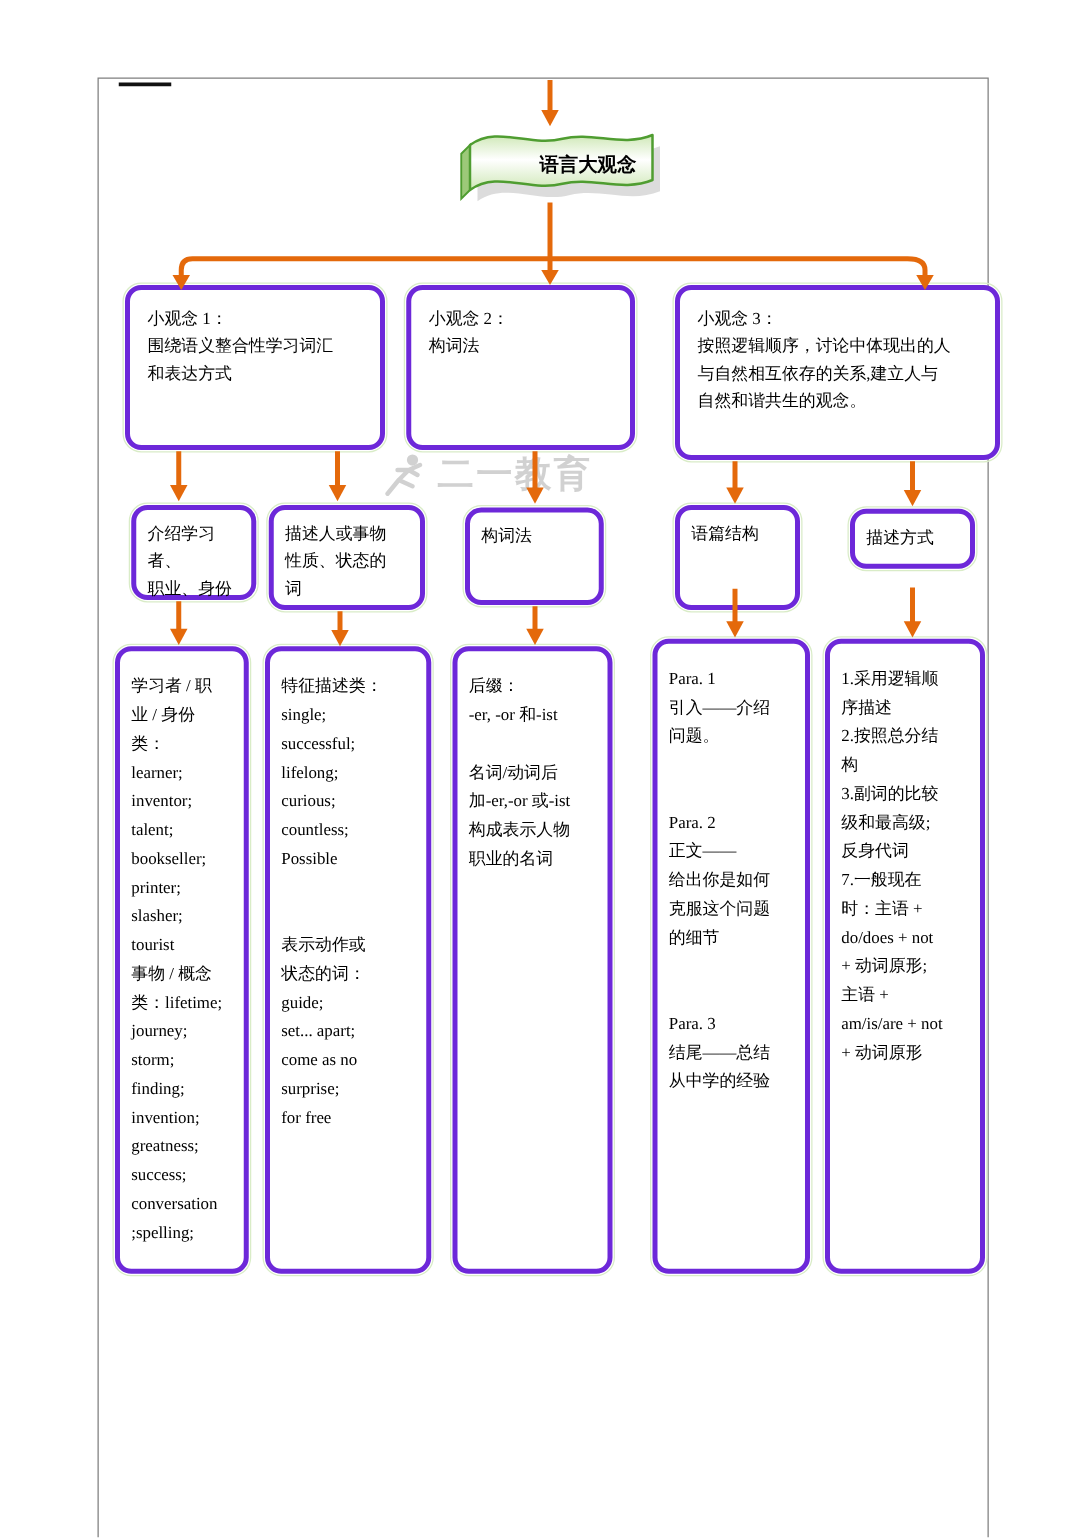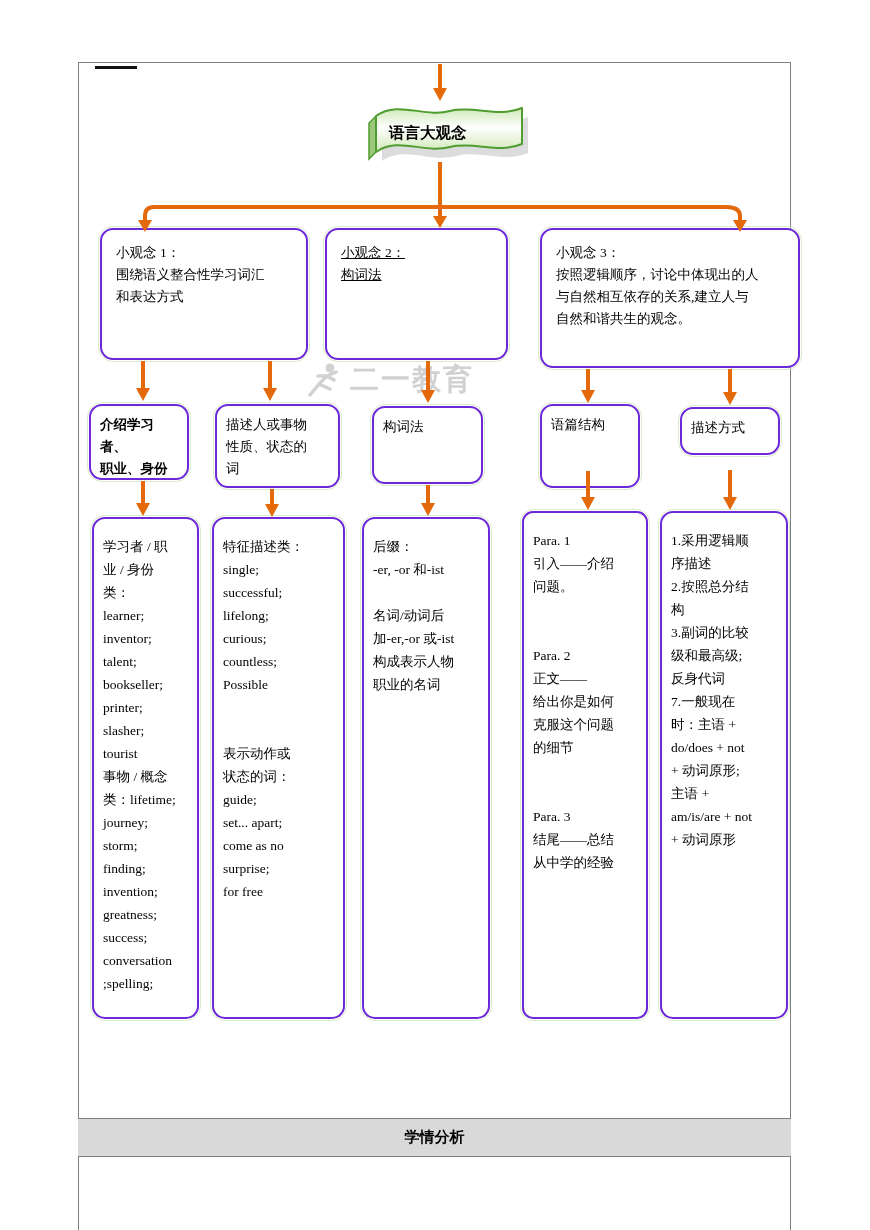--- a/index.html
+++ b/index.html
@@ -11,46 +11,46 @@
     position:absolute; left:78px; top:62px; width:713px; height:1175px;
     border:1px solid #7f7f7f; box-sizing:border-box; background:#fff; z-index:0;
   }
   .top-rule{
     position:absolute; left:95px; top:66px; width:42px; height:3px; background:#111; z-index:2;
   }
   .connectors{ position:absolute; left:0; top:0; z-index:3; pointer-events:none; }
   .banner-flag{ position:absolute; left:364px; top:92px; z-index:4; }
   .banner-label{
     position:absolute; left:389px; top:123px; width:120px; z-index:5;
-    text-align:left; font-weight:bold; font-size:15.5px; line-height:20px;
+    text-align:right; font-weight:bold; font-size:15.5px; line-height:20px;
   }
   .gbox{
     position:absolute; background:#fff; box-sizing:border-box; z-index:2;
-    border:2px solid #6d28d9; border-radius:13px;
+    border:4px solid #6d28d9; border-radius:13px;
     outline:1px solid #d9ecc7; outline-offset:1px;
   }
   .txt{ white-space:pre-line; }
   .lv1 .txt{ padding:12px 14px; font-size:13.5px; line-height:22px; }
   .lv2 .txt{ padding:8px 9px;  font-size:13.5px; line-height:22px; }
   .lv3 .txt{ padding:16px 4px 8px 9px; font-size:13.5px; line-height:23px; }
 
   #c1{left:100px; top:228px; width:208px; height:132px;}
-  #c2{left:325px; top:228px; width:183px; height:132px;text-decoration:underline;}
+  #c2{left:325px; top:228px; width:183px; height:132px;}
   #c3{left:540px; top:228px; width:260px; height:140px;}
 
-  #k1{left:89px;  top:404px; width:100px; height:76px;font-weight:bold;}
+  #k1{left:105px;  top:404px; width:100px; height:76px;}
   #k2{left:215px; top:404px; width:125px; height:84px;}
   #k3{left:372px; top:406px; width:111px; height:78px;}
   #k4{left:540px; top:404px; width:100px; height:84px;}
   #k5{left:680px; top:407px; width:100px; height:48px;}
 
   #d1{left:92px;  top:517px; width:107px; height:502px;}
   #d2{left:212px; top:517px; width:133px; height:502px;}
   #d3{left:362px; top:517px; width:128px; height:502px;}
-  #d4{left:522px; top:511px; width:126px; height:508px;border-radius:11px;}
+  #d4{left:522px; top:511px; width:126px; height:508px;}
   #d5{left:660px; top:511px; width:128px; height:508px;}
 
   .watermark{
     position:absolute; left:300px; top:360px; z-index:1; display:flex; align-items:center; gap:6px;
     color:#c6c6c6; opacity:.8; font-family:"Liberation Sans","DejaVu Sans",sans-serif;
   }
   .watermark .wm-text{ font-size:29px; font-weight:bold; letter-spacing:2px; }
   .footer-bar{
     position:absolute; left:78px; top:1118px; width:713px; height:39px; box-sizing:border-box;
     background:#d9d9d9; border-top:1px solid #7f7f7f; border-bottom:1px solid #7f7f7f;
@@ -234,17 +234,14 @@
 反身代词
 7.一般现在
 时：主语 +
 do/does + not
 + 动词原形;
 主语 +
 am/is/are + not
 + 动词原形</div>
   </div>
 
-  <div class="footer-bar">
-    <span>学情分析</span>
-  </div>
 
 </div>
 
 </body></html>

